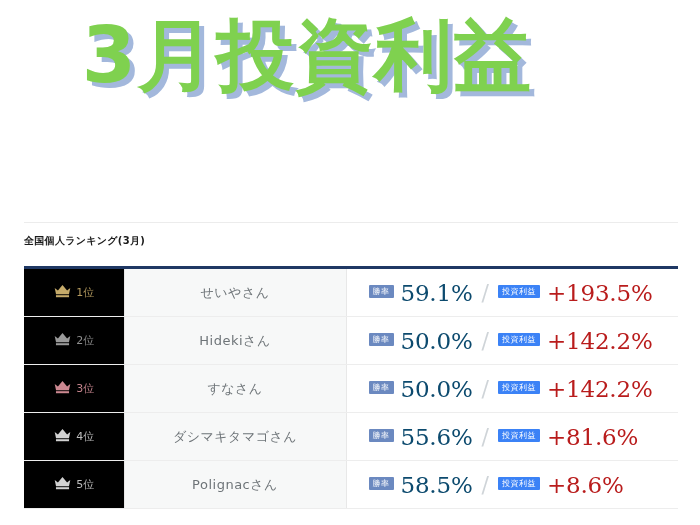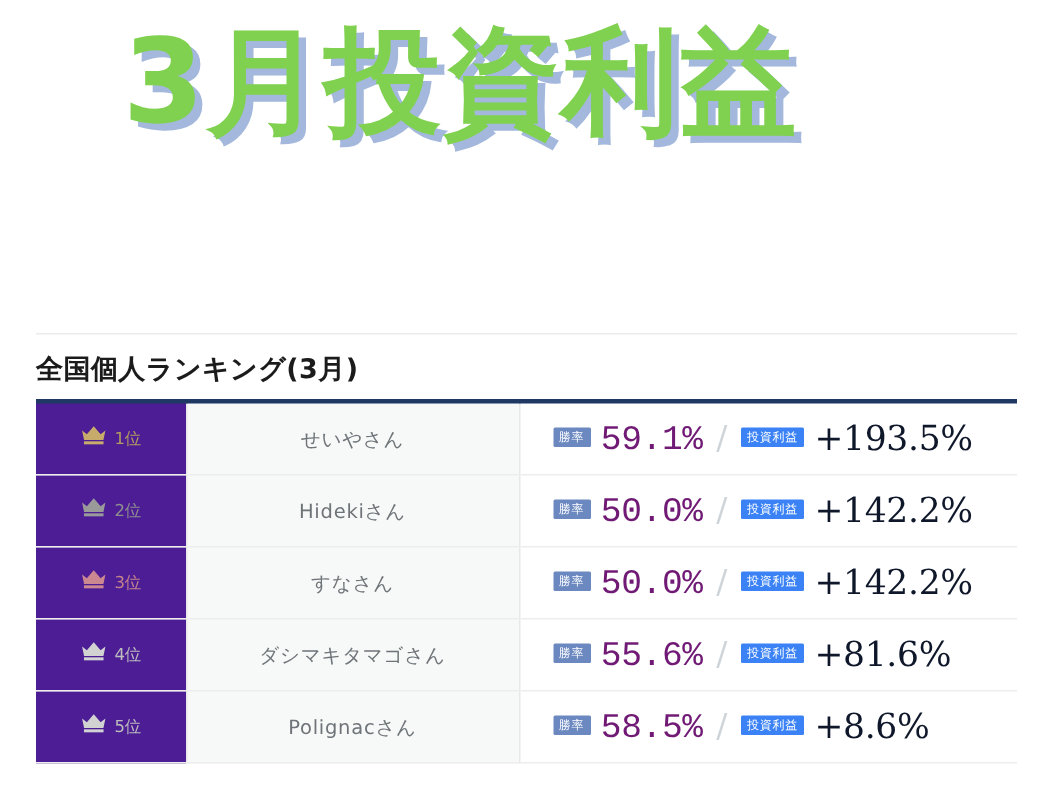--- a/index.html
+++ b/index.html
@@ -50,21 +50,21 @@
     width: 654px;
     height: 1px;
     background: #ececec;
   }
 
   
   .section-title {
     position: absolute;
     left: 24px;
     top: 234px;
-    font-size: 18px;
+    font-size: 10px;
     font-weight: 700;
     color: #1b1b1b;
     letter-spacing: 0.3px;
     font-family: "DejaVu Sans", "Liberation Sans", sans-serif;
   }
 
   
   .rank-table {
     position: absolute;
     left: 24px;
@@ -80,21 +80,21 @@
     padding: 0;
     vertical-align: middle;
   }
   .col-rank  { width: 100px; }
   .col-name  { width: 222px; }
   .col-stats { width: 332px; }
 
   td.cell-rank {
     text-align: center;
     border-right: 1px solid #e8e8e8;
-    background: #4c1d95;
+    background: #000000;
   }
   td.cell-name {
     text-align: center;
     background: #f7f8f8;
     border-right: 1px solid #e8e8e8;
   }
   td.cell-stats {
     background: #ffffff;
     padding-left: 22px;
   }
@@ -141,22 +141,22 @@
   .badge-win  { background: #6b89c0; }
   .badge-prof { background: #3b82f6; }
 
   .val {
     font-size: 23px;
     font-family: "DejaVu Serif", "Liberation Serif", serif;
     font-weight: 400;
     margin-left: 7px;
     letter-spacing: -0.2px;
   }
-  .val-win  { color: #701a75; font-family: Liberation Mono, monospace; }
-  .val-prof { color: #0f172a; }
+  .val-win  { color: #0c4a6e; }
+  .val-prof { color: #b91c1c; }
   .slash {
     font-size: 22px;
     color: #cfd4d8;
     margin: 0 9px 0 9px;
     font-family: "DejaVu Serif", "Liberation Serif", serif;
   }
   .prof-group {
     display: inline-flex;
     align-items: center;
   }

